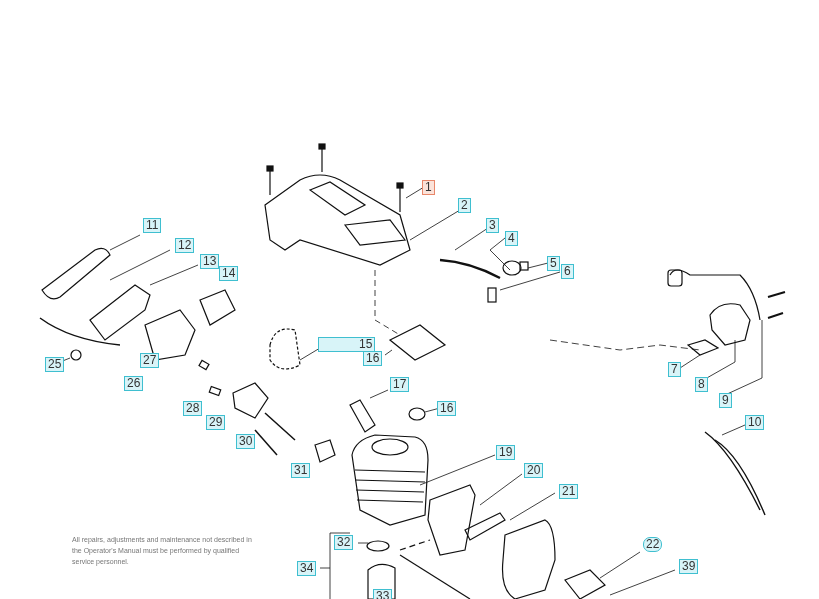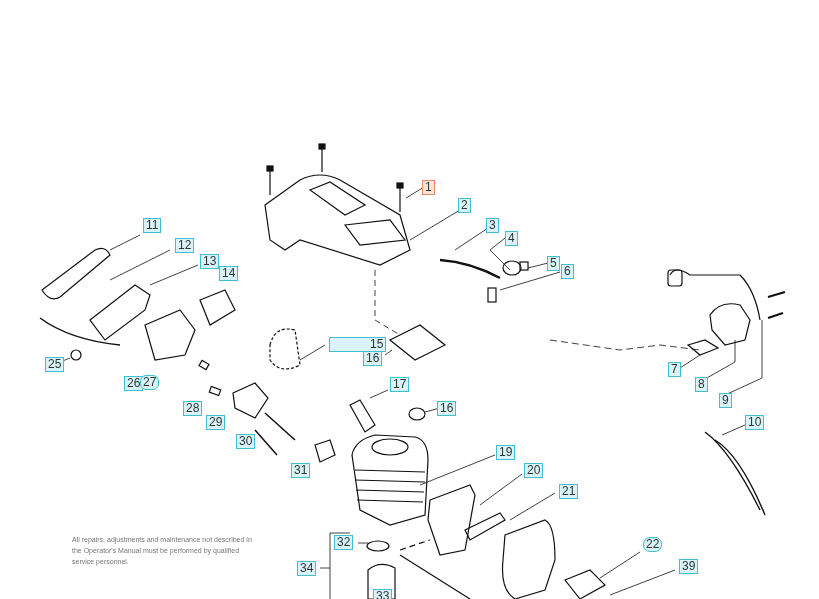--- a/index.html
+++ b/index.html
@@ -135,32 +135,32 @@
 <div class="callout" style="left:547px;top:256px;">5</div>
 <div class="callout" style="left:561px;top:264px;">6</div>
 <div class="callout" style="left:668px;top:362px;">7</div>
 <div class="callout" style="left:695px;top:377px;">8</div>
 <div class="callout" style="left:719px;top:393px;">9</div>
 <div class="callout" style="left:745px;top:415px;">10</div>
 <div class="callout" style="left:143px;top:218px;">11</div>
 <div class="callout" style="left:175px;top:238px;">12</div>
 <div class="callout" style="left:200px;top:254px;">13</div>
 <div class="callout" style="left:219px;top:266px;">14</div>
-<div class="callout" style="left:329px;top:337px;padding-left:40px;">15</div>
+<div class="callout" style="left:318px;top:337px;padding-left:40px;">15</div>
 <div class="callout" style="left:363px;top:351px;">16</div>
 <div class="callout" style="left:437px;top:401px;">16</div>
 <div class="callout" style="left:390px;top:377px;">17</div>
 <div class="callout" style="left:496px;top:445px;">19</div>
 <div class="callout" style="left:524px;top:463px;">20</div>
 <div class="callout" style="left:559px;top:484px;">21</div>
 <div class="callout" style="left:643px;top:537px;border-radius:7px;">22</div>
 <div class="callout" style="left:679px;top:559px;">39</div>
 <div class="callout" style="left:45px;top:357px;">25</div>
 <div class="callout" style="left:118px;top:376px;margin-left:6px;">26</div>
-<div class="callout" style="left:140px;top:375px;border-radius:6px;">27</div>
+<div class="callout" style="left:140px;top:353px;">27</div>
 <div class="callout" style="left:183px;top:401px;">28</div>
 <div class="callout" style="left:206px;top:415px;">29</div>
 <div class="callout" style="left:236px;top:434px;">30</div>
 <div class="callout" style="left:291px;top:463px;">31</div>
 <div class="callout" style="left:334px;top:535px;">32</div>
 <div class="callout" style="left:333px;top:589px;margin-left:40px;">33</div>
 <div class="callout" style="left:297px;top:561px;">34</div>
 
 <div class="warning">
   <div class="body">All repairs, adjustments and maintenance not described in the Operator's Manual must be performed by qualified service personnel.</div>

